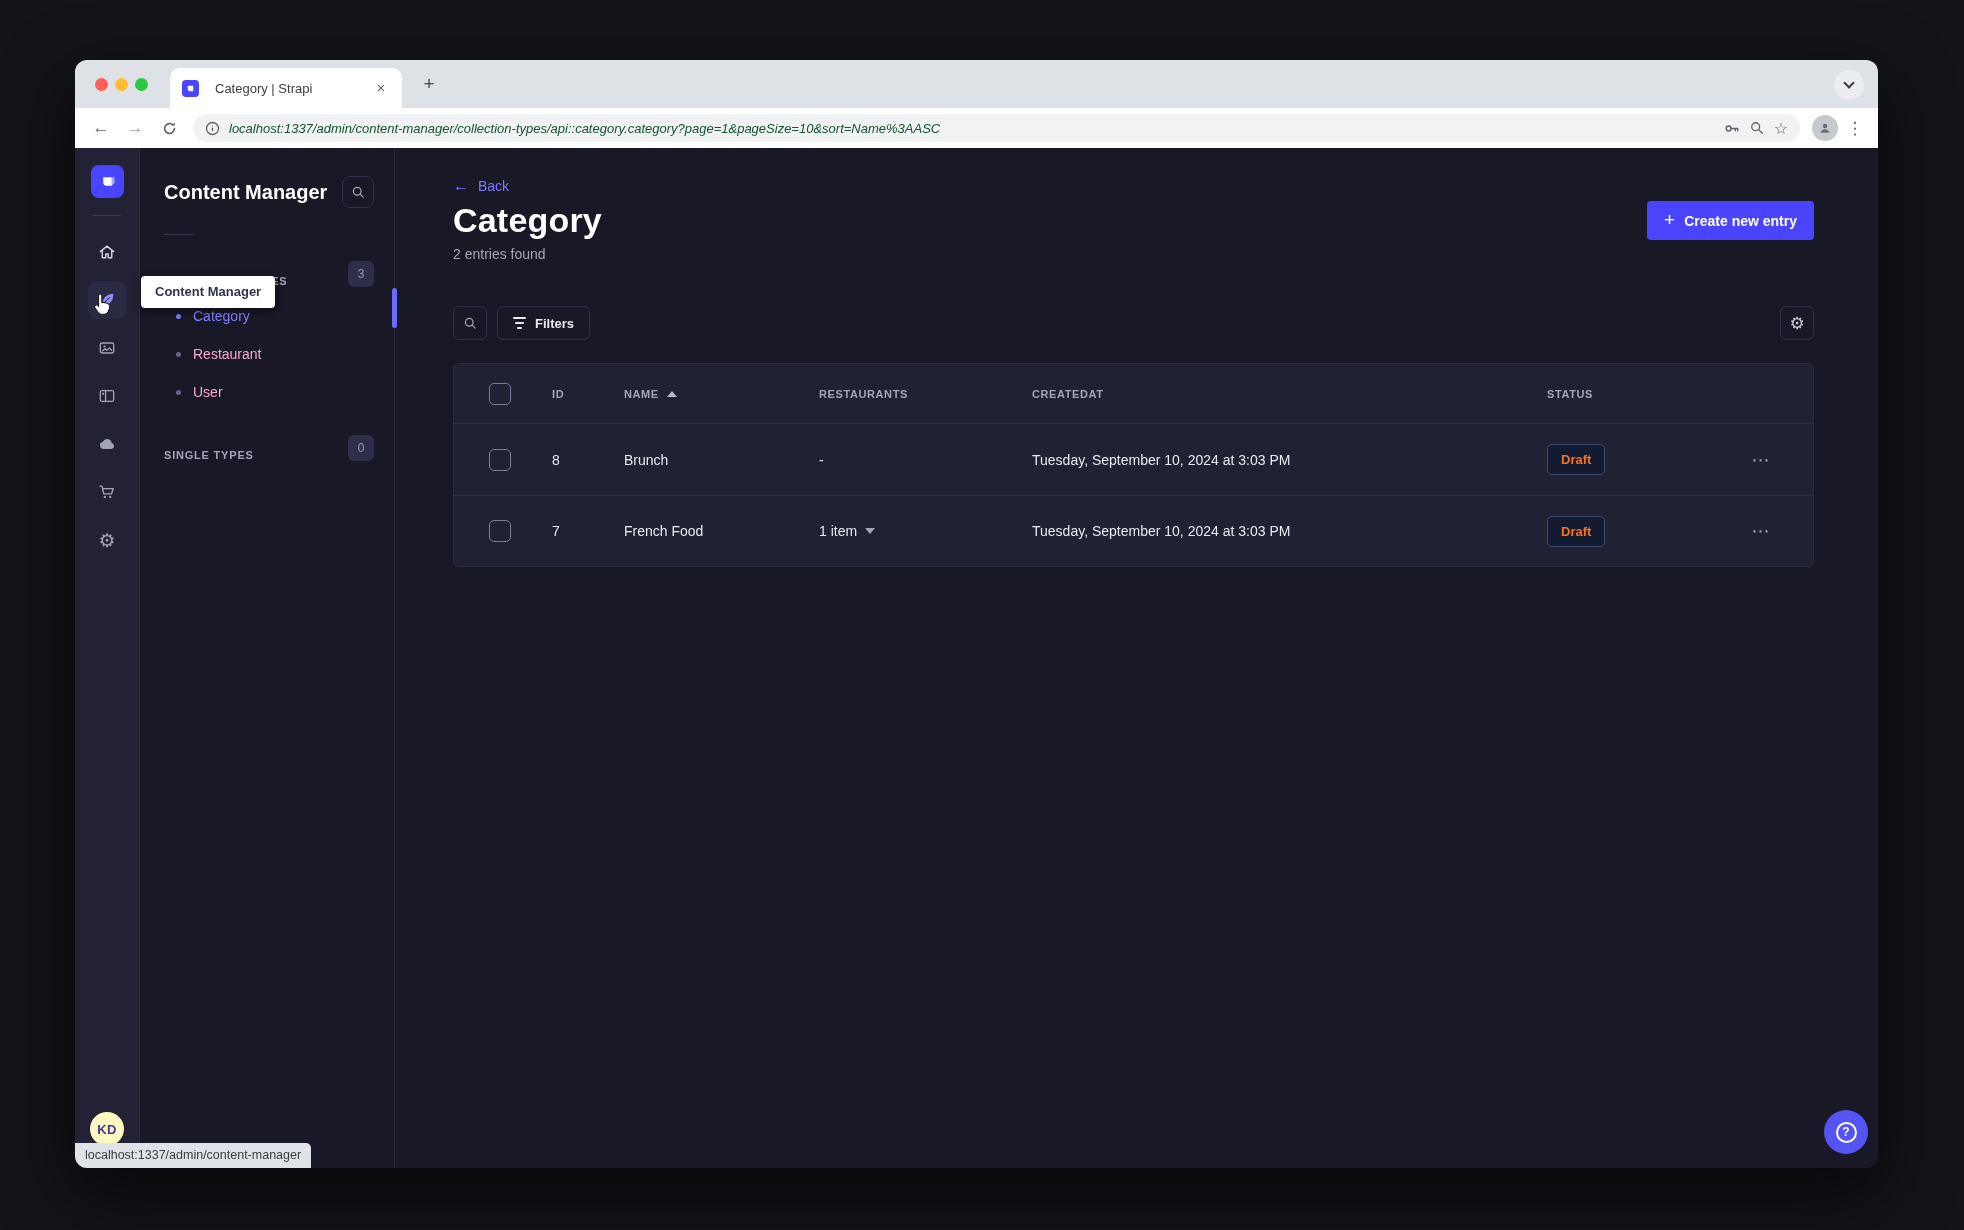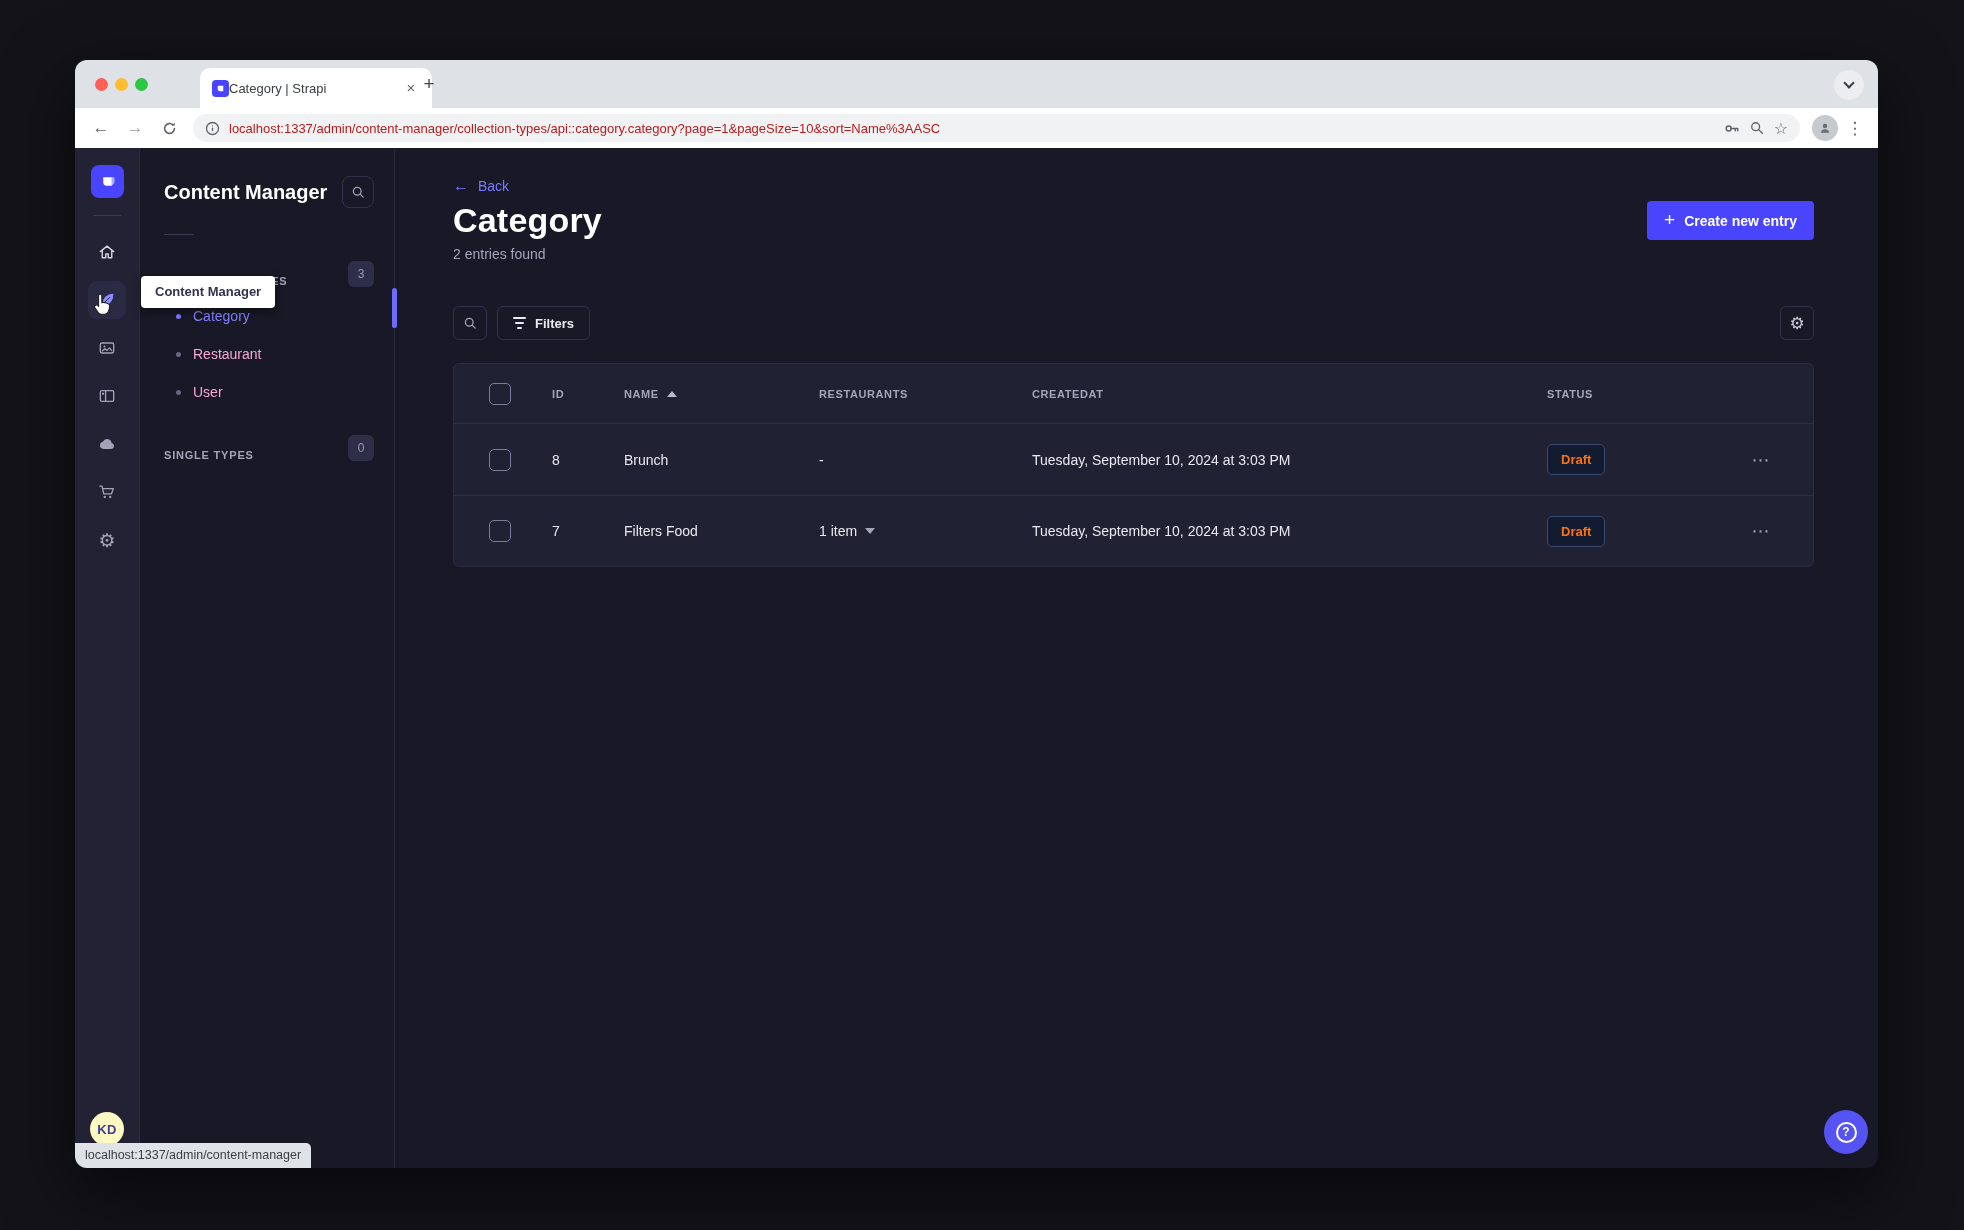--- a/index.html
+++ b/index.html
@@ -8,34 +8,34 @@
 
   .window { position:absolute; left:75px; top:60px; width:1803px; height:1108px;
             border-radius:12px; overflow:hidden; display:flex; flex-direction:column;
             box-shadow:0 24px 70px rgba(0,0,0,.55); }
 
   
   .titlebar { height:48px; background:#dee1e6; position:relative; flex:none; }
   .dot { position:absolute; top:18px; width:13px; height:13px; border-radius:50%; }
   .dot.red{ left:20px; background:#ff5f57; } .dot.yellow{ left:40px; background:#febc2e; } .dot.green{ left:60px; background:#28c840; }
   .tab { position:absolute; left:95px; bottom:0; width:232px; height:40px; background:#fff;
-         border-radius:10px 10px 0 0; display:flex; align-items:center; padding:16px 12px; gap:0;margin-left:30px; }
+         border-radius:10px 10px 0 0; display:flex; align-items:center; padding:16px 12px; gap:16px; }
   .favicon { width:17px; height:17px; border-radius:4px; background:#4945ff; flex:none; display:flex; align-items:center; justify-content:center; }
   .tab-title { font-size:13px; color:#3c4043; flex:1; white-space:nowrap; overflow:hidden; text-overflow:ellipsis; }
   .tab-close { font-size:15px; color:#5f6368; width:18px; height:18px; line-height:17px; text-align:center; border-radius:50%; flex:none; }
   .newtab { position:absolute; left:342px; top:12px; font-size:19px; color:#45484d; width:24px; height:24px; text-align:center; line-height:23px; }
   .tabsearch { position:absolute; right:14px; top:10px; width:30px; height:30px; border-radius:50%; background:#ecedf0; display:flex; align-items:center; justify-content:center; }
   .chev { width:8px; height:8px; border-right:2px solid #3c4043; border-bottom:2px solid #3c4043; transform:rotate(45deg); margin-top:-4px; }
 
   .toolbar { height:40px; background:#ffffff; flex:none; display:flex; align-items:center; padding:0 12px; gap:6px; }
   .nav-ic { width:28px; height:28px; display:flex; align-items:center; justify-content:center; font-size:17px; color:#5f6368; border-radius:50%; flex:none; }
   .nav-ic.dim { color:#9aa0a6; }
   .omnibox { flex:1; height:28px; margin:0 6px 0 4px; background:#f0f2f4; border-radius:14px;
              display:flex; align-items:center; padding:0 12px; gap:9px; min-width:0; }
-  .url { flex:1; font-size:13px; color:#b91c1c; white-space:nowrap; overflow:hidden; }
+  .url { flex:1; font-size:13px; color:#14532d; white-space:nowrap; overflow:hidden;font-style:italic; }
   .ob-ic { flex:none; display:flex; align-items:center; justify-content:center; color:#5f6368; }
   .star { font-size:16px; color:#5f6368; }
   .chrome-avatar { width:26px; height:26px; border-radius:50%; background:#c6c9cd; display:flex; align-items:center; justify-content:center; flex:none; }
   .kebab { font-size:17px; color:#5f6368; width:22px; text-align:center; flex:none; }
 
   
   .app { flex:1; background:#181826; display:flex; position:relative; min-height:0; }
 
   .rail { width:65px; flex:none; background:#222234; border-right:1px solid #2c2c40; display:flex; flex-direction:column; align-items:center; }
   .logo { margin-top:17px; width:33px; height:33px; border-radius:8px; background:#4945ff; display:flex; align-items:center; justify-content:center; }
@@ -342,21 +342,21 @@
           <span class="cell">Brunch</span>
           <span class="cell">-</span>
           <span class="cell">Tuesday, September 10, 2024 at 3:03 PM</span>
           <span><span class="badge-draft">Draft</span></span>
           <span class="dots">⋯</span>
         </div>
 
         <div class="grid-row trow">
           <span class="checkbox"></span>
           <span class="cell">7</span>
-          <span class="cell">Filters Food</span>
+          <span class="cell">French Food</span>
           <span class="cell">
             <span>1 item</span>
             <span class="caret-down"></span>
           </span>
           <span class="cell">Tuesday, September 10, 2024 at 3:03 PM</span>
           <span><span class="badge-draft">Draft</span></span>
           <span class="dots">⋯</span>
         </div>
       </div>
     </div>

